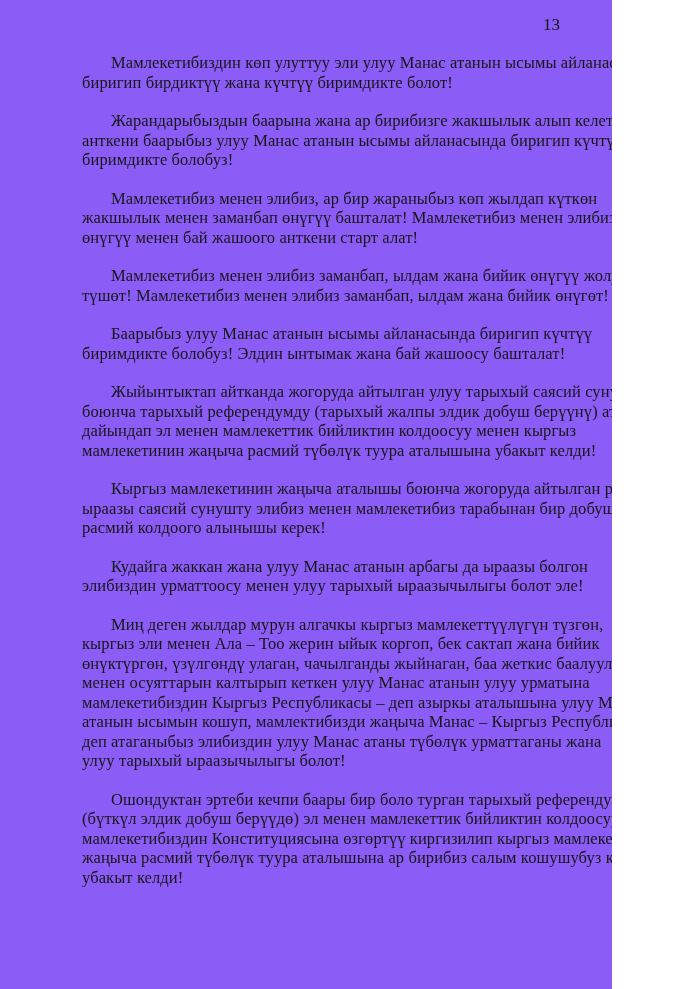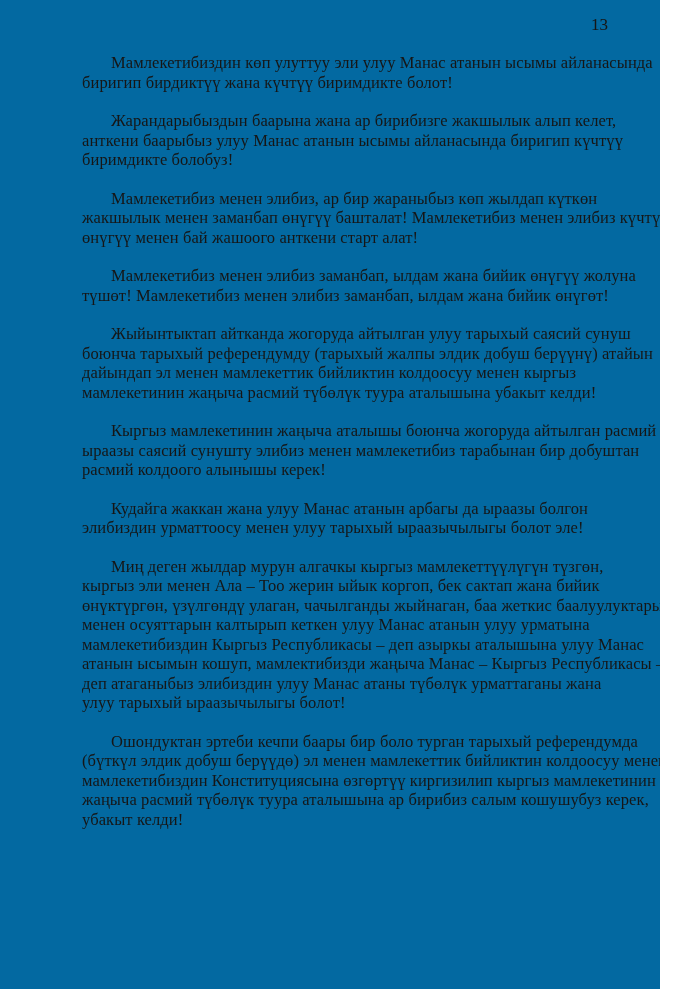--- a/index.html
+++ b/index.html
@@ -2,23 +2,23 @@
 <html><head>
   <meta charset="utf-8">
   <style>
     html, body {
       margin: 0;
       padding: 0;
       background: #ffffff;
     }
     .page {
       position: relative;
-      width: 660px;
+      width: 612px;
       height: 989px;
-      background: #0369a1;
+      background: #8b5cf6;
       font-family: "Liberation Serif", "DejaVu Serif", serif;
       color: #161616;
       overflow: hidden;
       box-sizing: border-box;
     }
     .page-number {
       position: absolute;
       top: 14px;
       right: 52px;
       font-size: 17px;
@@ -51,20 +51,22 @@
     <p class="para">Мамлекетибиздин көп улуттуу эли улуу Манас атанын ысымы айланасында
 биригип бирдиктүү жана күчтүү биримдикте болот!</p>
     <p class="para">Жарандарыбыздын баарына жана ар бирибизге жакшылык алып келет,
 анткени баарыбыз улуу Манас атанын ысымы айланасында биригип күчтүү
 биримдикте болобуз!</p>
     <p class="para">Мамлекетибиз менен элибиз, ар бир жараныбыз көп жылдап күткөн
 жакшылык менен заманбап өнүгүү башталат! Мамлекетибиз менен элибиз күчтүү
 өнүгүү менен бай жашоого анткени старт алат!</p>
     <p class="para">Мамлекетибиз менен элибиз заманбап, ылдам жана бийик өнүгүү жолуна
 түшөт! Мамлекетибиз менен элибиз заманбап, ылдам жана бийик өнүгөт!</p>
+    <p class="para">Баарыбыз улуу Манас атанын ысымы айланасында биригип күчтүү
+биримдикте болобуз! Элдин ынтымак жана бай жашоосу башталат!</p>
     <p class="para">Жыйынтыктап айтканда жогоруда айтылган улуу тарыхый саясий сунуш
 боюнча тарыхый референдумду (тарыхый жалпы элдик добуш берүүнү) атайын
 дайындап эл менен мамлекеттик бийликтин колдоосуу менен кыргыз
 мамлекетинин жаңыча расмий түбөлүк туура аталышына убакыт келди!</p>
     <p class="para">Кыргыз мамлекетинин жаңыча аталышы боюнча жогоруда айтылган расмий
 ыраазы саясий сунушту элибиз менен мамлекетибиз тарабынан бир добуштан
 расмий колдоого алынышы керек!</p>
     <p class="para">Кудайга жаккан жана улуу Манас атанын арбагы да ыраазы болгон
 элибиздин урматтоосу менен улуу тарыхый ыраазычылыгы болот эле!</p>
     <p class="para">Миң деген жылдар мурун алгачкы кыргыз мамлекеттүүлүгүн түзгөн,

